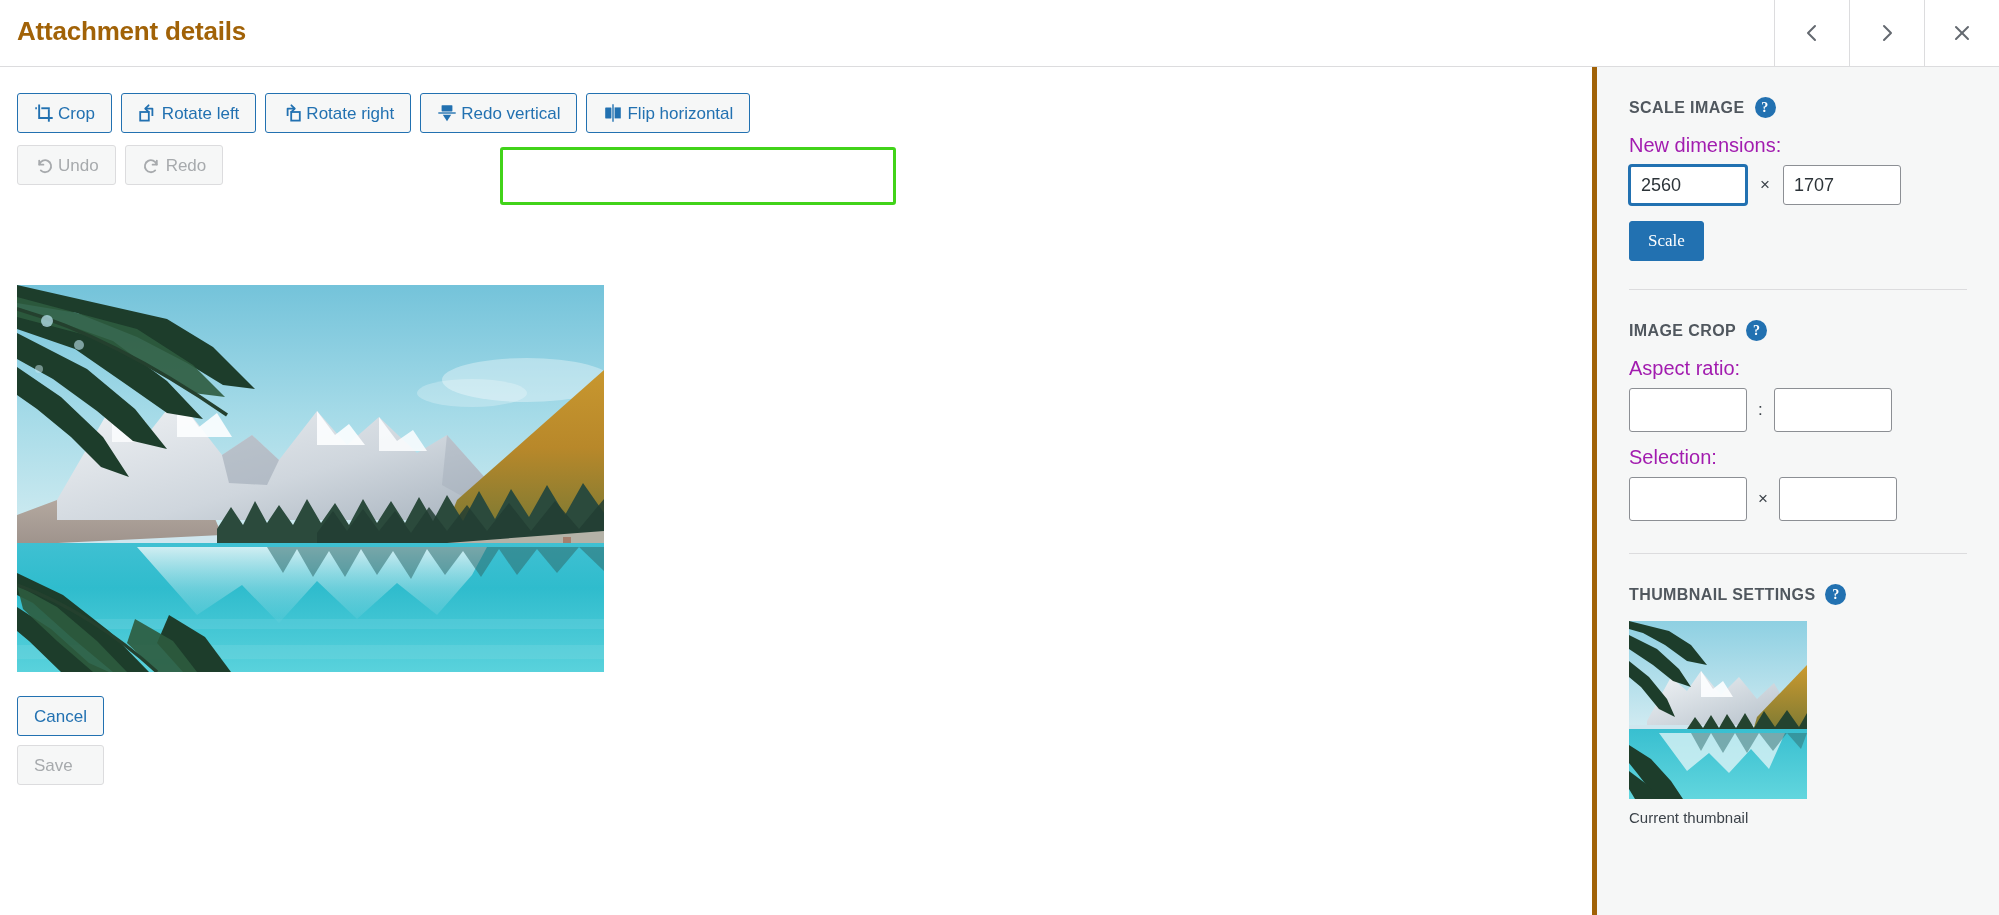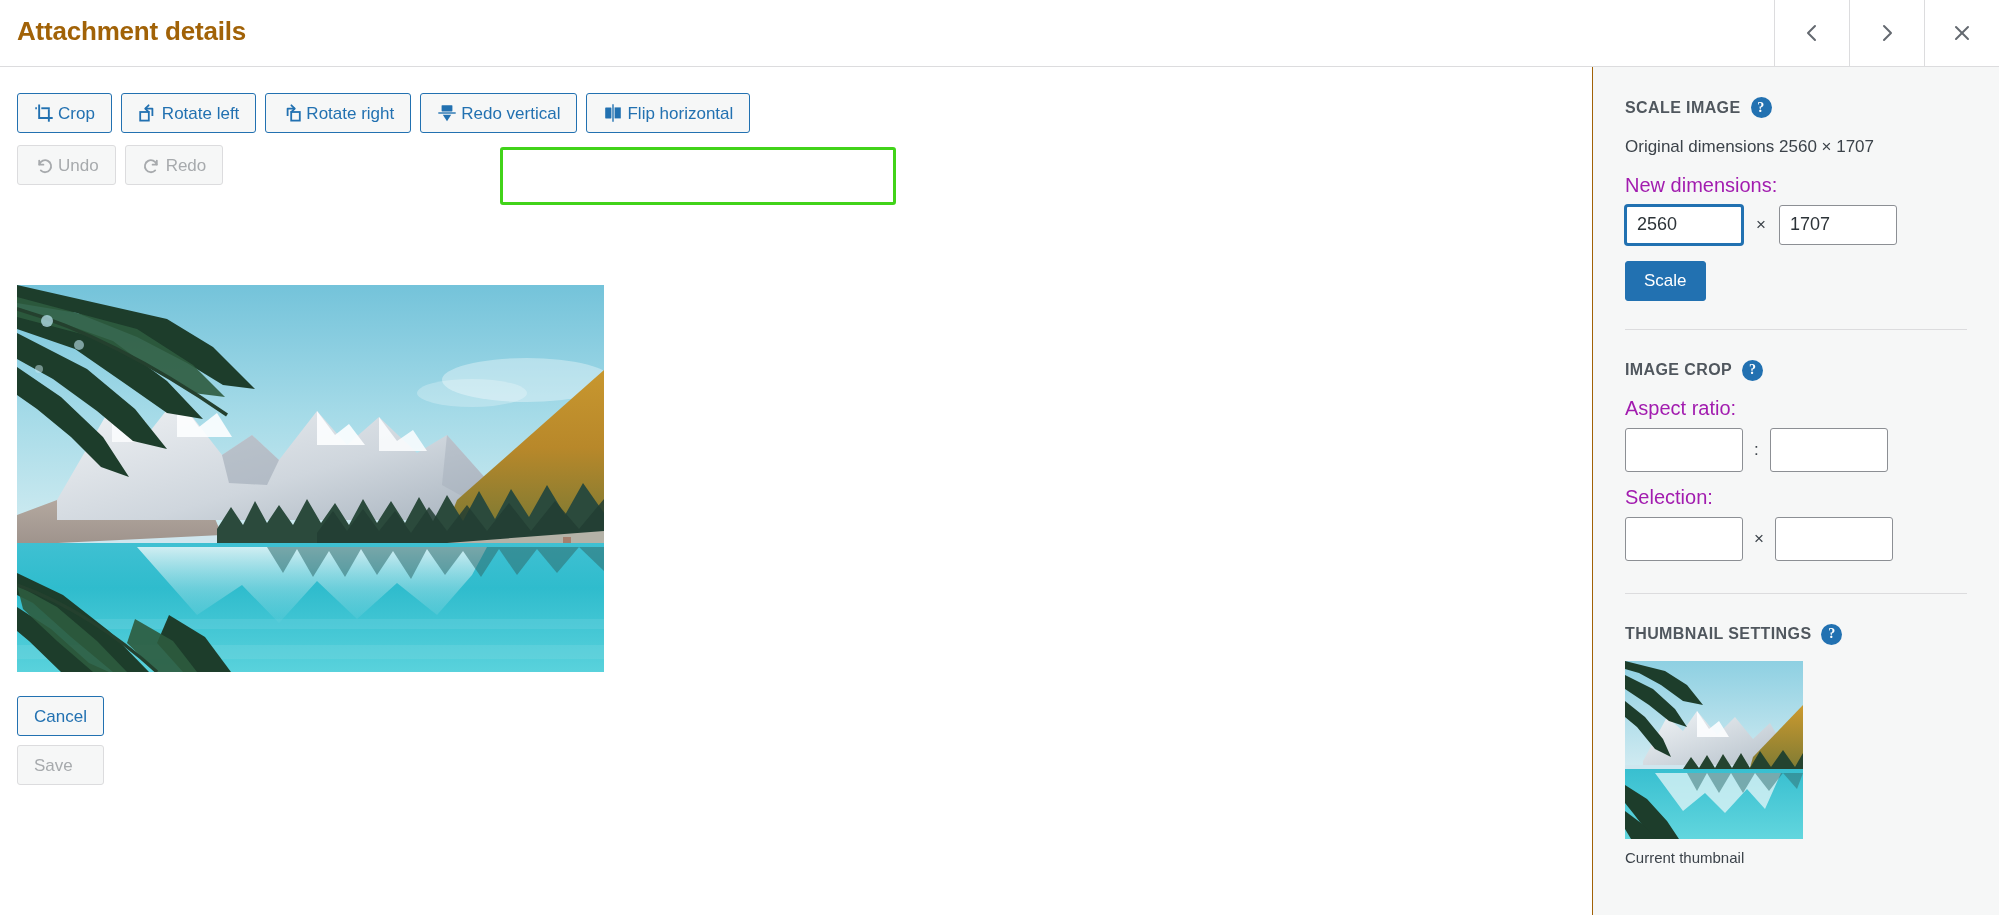--- a/index.html
+++ b/index.html
@@ -70,21 +70,21 @@
   }
   .preview-wrap svg { display: block; width: 587px; height: 387px; }
 
   
   .actions { position: absolute; left: 17px; top: 629px; display: flex; gap: 9px; flex-direction: column; }
 
   
   .sidebar {
     position: absolute; left: 1592px; top: 67px;
     width: 407px; height: 848px;
-    background: #f6f7f7; border-left: 1px solid #a16207;
+    background: #f6f7f7; border-left: 5px solid #a16207;
     padding: 0 32px;
   }
   .section { padding: 30px 0 28px 0; position: relative; }
   .section + .section { border-top: 1px solid #dcdcde; }
 
   .sec-head {
     display: flex; align-items: center; gap: 10px;
     font-size: 16px; font-weight: bold; color: #50575e;
     text-transform: uppercase; letter-spacing: 0.4px;
     margin-bottom: 16px;
@@ -110,21 +110,21 @@
   .num-input.focused {
     border: 2px solid #2271b1;
     box-shadow: 0 0 0 1px #2271b1;
   }
   .sep { font-size: 17px; color: #3c434a; }
 
   .primary-btn {
     height: 40px; padding: 0 18px;
     background: #2271b1; border: 1px solid #2271b1; border-radius: 3px;
     color: #fff; font-size: 17px; cursor: pointer;
-    font-family: Liberation Sans, sans-serif;
+    font-family: Liberation Serif, serif;
   }
 
   .blank-input {
     width: 118px; height: 44px;
     border: 1px solid #8c8f94; border-radius: 3px; background: #fff;
     font-size: 18px; color: #2c3338; padding: 0 10px;
     font-family: "Liberation Sans", sans-serif;
   }
   .crop-row { display: flex; align-items: center; gap: 11px; margin-bottom: 4px; }
 
@@ -369,21 +369,20 @@
     </div>
   </div>
 
   <div class="sidebar">
 
     <div class="section">
       <div class="sec-head">
         <span>SCALE IMAGE</span>
         <span class="help-dot">?</span>
       </div>
-      <div class="sb-text">Original dimensions 2560 × 1707</div>
       <div class="sb-label">New dimensions:</div>
       <div class="dim-row">
         <input class="num-input focused" type="text" value="2560" style="">
         <span class="sep">×</span>
         <input class="num-input" type="text" value="1707" style="">
       </div>
       <button class="primary-btn">Scale</button>
     </div>
 
     <div class="section">

